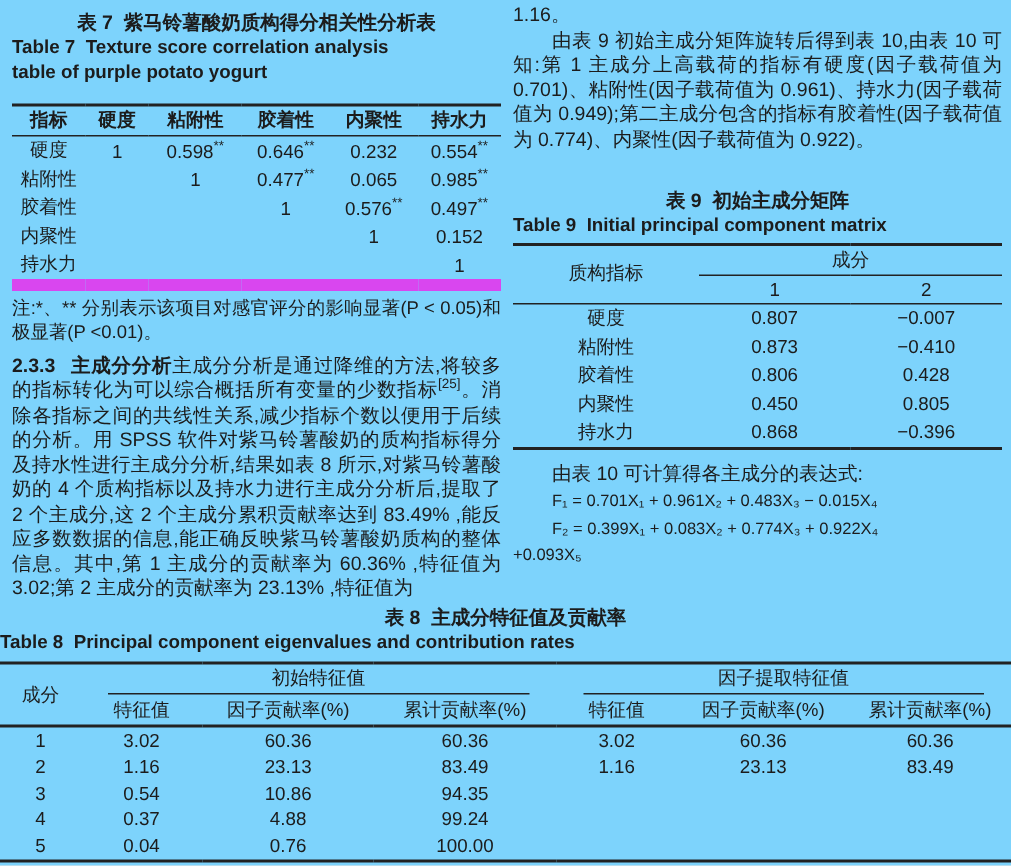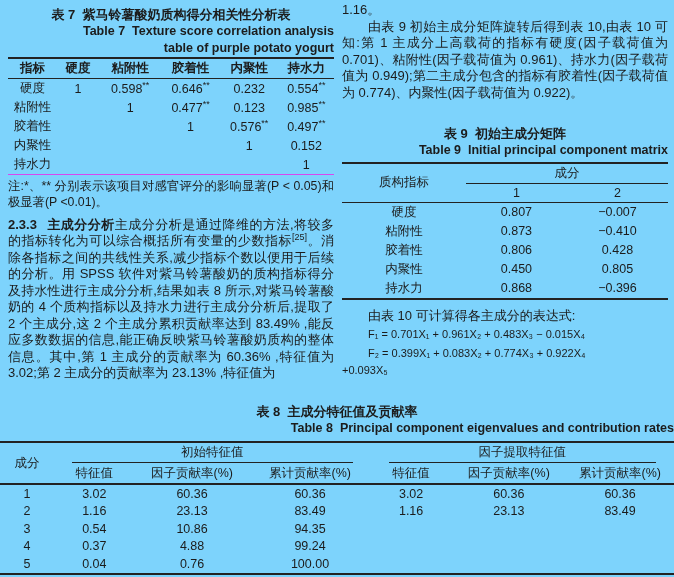--- a/index.html
+++ b/index.html
@@ -8,36 +8,36 @@
     background:#7dd3fc; color:#1c1c1c;
     font-family:Liberation Sans, sans-serif;
     overflow:hidden;
   }
   .col{position:absolute;}
   .left{left:8px; top:6px; width:326px;}
   .right{left:342px; top:2px; width:326px;}
   .bottom{position:absolute; left:0; top:403px; width:674px;}
 
   .cap-zh{font-size:13px; font-weight:bold; text-align:center; line-height:17px;}
-  .cap-en{font-size:12.5px; font-weight:600; text-align:right; line-height:17px;}
+  .cap-en{font-size:12.5px; font-weight:600; text-align:left; line-height:17px;}
 
   .para{font-size:13px; line-height:16.5px; text-align:justify; margin:0;}
   .para.indent{text-indent:2em;}
   .sec{margin-top:6px;}
   .secnum{margin-right:10px;}
   .sectitle{}
   sup{font-size:9px; line-height:0;}
 
   .note{font-size:12.3px; line-height:15.8px; text-align:justify; margin-top:4px;}
 
   table.t3{border-collapse:collapse; width:100%; font-size:12.5px;}
   table.t3 th, table.t3 td{font-weight:normal; text-align:center; padding:1px 2px; height:15.5px; white-space:nowrap;}
 
   
-  .t7{margin-top:0; border-top:2px solid #222; border-bottom:1px solid #d946ef;}
+  .t7{margin-top:12px; border-top:2px solid #222; border-bottom:8px solid #d946ef;}
   .t7 thead th{border-bottom:1.2px solid #222; font-weight:bold;}
 
   
   .t9{margin-top:3px; border-top:2px solid #222; border-bottom:2px solid #222;}
   .t9 .grpline{border-bottom:1px solid #222;}
   .t9 .bb{border-bottom:1.5px solid #222;}
 
   
   .t8{width:648px; margin:4px auto 0 auto; border-top:2px solid #222; border-bottom:2.5px solid #222;}
   .t8 th{font-weight:bold;}
@@ -76,21 +76,21 @@
           <td><span>0.598</span><sup>**</sup></td>
           <td><span>0.646</span><sup>**</sup></td>
           <td><span>0.232</span><sup></sup></td>
           <td><span>0.554</span><sup>**</sup></td>
         </tr>
         <tr>
           <td>粘附性</td>
           <td><span></span><sup></sup></td>
           <td><span>1</span><sup></sup></td>
           <td><span>0.477</span><sup>**</sup></td>
-          <td><span>0.123</span><sup></sup></td>
+          <td><span>0.065</span><sup></sup></td>
           <td><span>0.985</span><sup>**</sup></td>
         </tr>
         <tr>
           <td>胶着性</td>
           <td><span></span><sup></sup></td>
           <td><span></span><sup></sup></td>
           <td><span>1</span><sup></sup></td>
           <td><span>0.576</span><sup>**</sup></td>
           <td><span>0.497</span><sup>**</sup></td>
         </tr>

